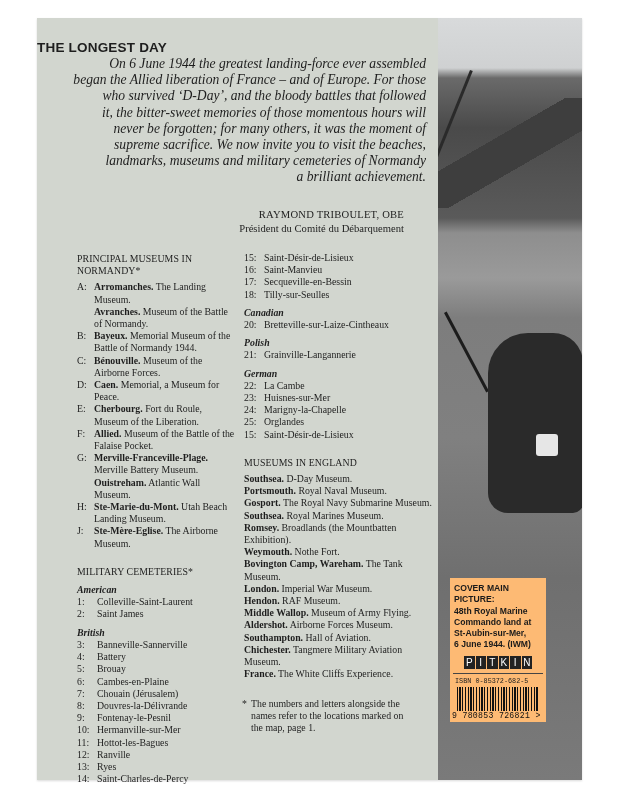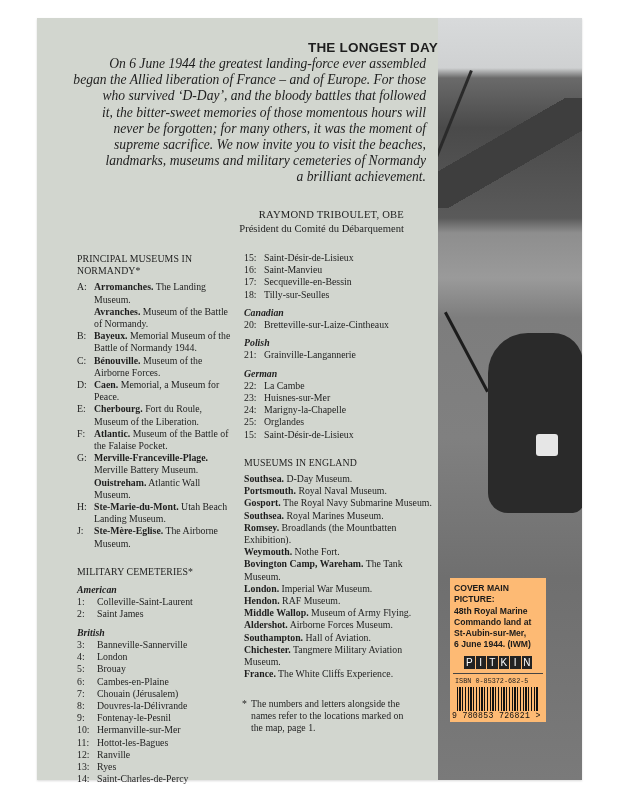--- a/index.html
+++ b/index.html
@@ -10,21 +10,21 @@
     background:
       linear-gradient(180deg, #d8dadb 0px, #cfd1d2 50px, #6a6a6a 60px, #4a4a4a 110px, #5a5a5a 200px, #8e8e8e 215px, #9a9a9a 260px, #7d7d7d 300px, #808080 420px, #6f6f6f 560px, #7a7a7a 762px);
   }
   .photo .ramp { position:absolute; left:0; top:80px; width:144px; height:110px;
     background:linear-gradient(150deg, transparent 0 38%, #3e3e3e 38% 60%, transparent 60%); }
   .photo .soldier { position:absolute; left:50px; top:315px; width:95px; height:180px; background:#2a2a2a; border-radius:40px 30px 10px 20px; }
   .photo .pole { position:absolute; left:6px; top:295px; width:3px; height:90px; background:#1c1c1c; transform:rotate(-28deg); transform-origin:top left; }
   .photo .mug { position:absolute; left:98px; top:416px; width:22px; height:22px; background:#e6e6e6; border-radius:3px; }
   .photo .stick { position:absolute; left:32px; top:52px; width:3px; height:120px; background:#2a2a2a; transform:rotate(22deg); transform-origin:top left; }
 
-  .title { position:absolute; left:0; width:401px; top:22px; text-align:right; font-family:"Liberation Sans", sans-serif; font-weight:bold; font-size:13.5px; letter-spacing:0.2px; }
+  .title { position:absolute; left:0; width:401px; top:22px; text-align:left; font-family:"Liberation Sans", sans-serif; font-weight:bold; font-size:13.5px; letter-spacing:0.2px; }
   .intro { position:absolute; left:14px; width:375px; top:38px; text-align:right; font-style:italic; font-size:13.6px; line-height:16.2px; }
   .sig { position:absolute; right:34px; top:190px; text-align:right; font-size:10.6px; line-height:14px; }
   .sig .name { letter-spacing:0.2px; }
 
   .col { position:absolute; font-size:9.8px; line-height:12.2px; }
   .col1 { left:40px; top:235px; width:160px; }
   .col2 { left:207px; top:234px; width:190px; }
   .head { text-transform:uppercase; letter-spacing:0.1px; margin:0 0 4px 0; }
   .museum { display:flex; margin-bottom:0px; }
   .museum .key { width:17px; flex:none; }
@@ -92,21 +92,21 @@
           <div class="museum">
             <span class="key">D:</span>
             <span class="body"><b>Caen.</b> Memorial, a Museum for Peace.</span>
           </div>
           <div class="museum">
             <span class="key">E:</span>
             <span class="body"><b>Cherbourg.</b> Fort du Roule, Museum of the Liberation.</span>
           </div>
           <div class="museum">
             <span class="key">F:</span>
-            <span class="body"><b>Atlantic.</b> Museum of the Battle of the Falaise Pocket.</span>
+            <span class="body"><b>Allied.</b> Museum of the Battle of the Falaise Pocket.</span>
           </div>
           <div class="museum">
             <span class="key">G:</span>
             <span class="body"><b>Merville-Franceville-Plage.</b> Merville Battery Museum.</span>
           </div>
           <div class="museum">
             <span class="key"></span>
             <span class="body"><b>Ouistreham.</b> Atlantic Wall Museum.</span>
           </div>
           <div class="museum">
@@ -130,21 +130,21 @@
             <span class="num">2:</span>
             <span>Saint James</span>
           </div>
           <div class="group">British</div>
           <div class="row">
             <span class="num">3:</span>
             <span>Banneville-Sannerville</span>
           </div>
           <div class="row">
             <span class="num">4:</span>
-            <span>London</span>
+            <span>Battery</span>
           </div>
           <div class="row">
             <span class="num">5:</span>
             <span>Brouay</span>
           </div>
           <div class="row">
             <span class="num">6:</span>
             <span>Cambes-en-Plaine</span>
           </div>
           <div class="row">

